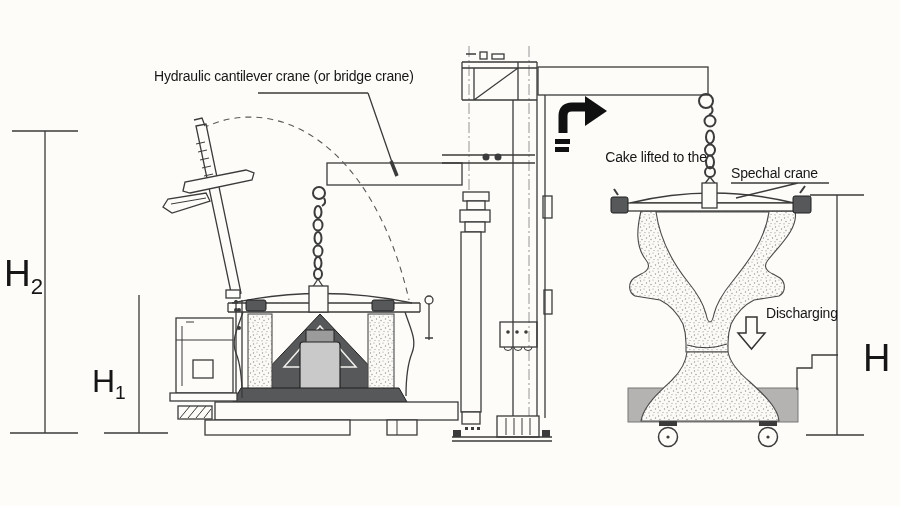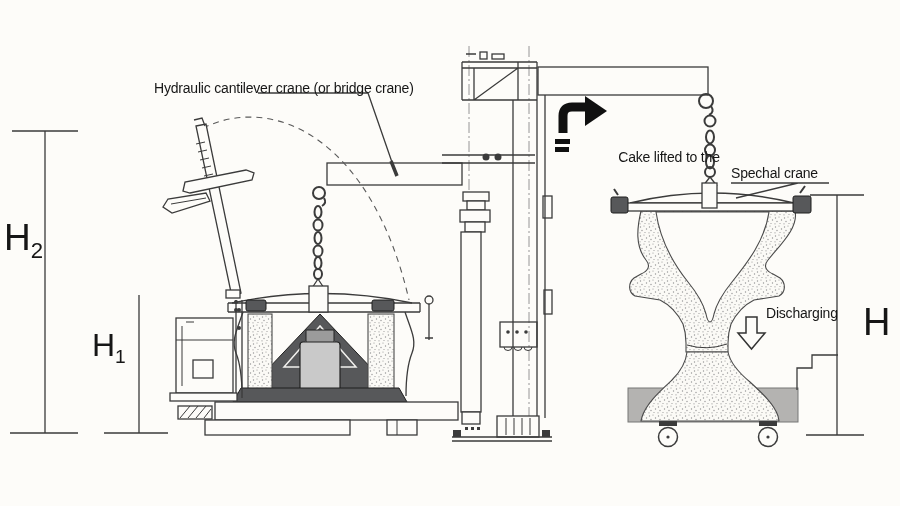--- a/index.html
+++ b/index.html
@@ -18,21 +18,21 @@
   .f-cart{fill:var(--cart);stroke:#777;stroke-width:1;}
   .f-line{fill:var(--line);stroke:none;}
   .f-stip{fill:var(--stipple);}
   .stip{fill:url(#stip);stroke:#4a4a4a;stroke-width:1.1;}
   .dash{stroke-dasharray:6 5;stroke:#5a5a5a;stroke-width:1.1;fill:none;}
   .cdash{stroke-dasharray:11 3 2 3;stroke:#8a8a8a;stroke-width:0.9;fill:none;}
   .blk{fill:#101010;stroke:none;}
   .lbl{position:absolute;color:var(--text);font-size:14px;line-height:16px;
        white-space:nowrap;letter-spacing:-0.2px;}
   .lbl.center{text-align:center;}
-  .dim{position:absolute;color:var(--text);line-height:1;}
+  .dim{position:absolute;color:var(--text);line-height:1;margin-top:36px;}
   .dim sub{font-size:60%;line-height:0;}
 </style>
 </head>
 <body>
 
 <div class="stage">
 <svg width="900" height="506" viewBox="0 0 900 506">
   <defs>
     <pattern id="stip" width="9" height="9" patternUnits="userSpaceOnUse">
       <rect width="9" height="9" fill="#fbfaf6"></rect>
@@ -214,22 +214,22 @@
     <polygon class="blk" points="585,96 607,111 585,126"></polygon>
     <rect class="blk" x="555" y="139" width="15" height="5"></rect>
     <rect class="blk" x="555" y="147" width="14" height="5"></rect>
   </g>
 
   <g>
     <polygon class="f-bg" stroke="#333" stroke-width="1.5" points="746,317 757,317 757,333 765,333 751.5,349 738,333 746,333"></polygon>
   </g>
 </svg>
 
-<div class="lbl" style="left:154px;top:80px;">Hydraulic cantilever crane (or bridge crane)</div>
-<div class="lbl center" style="left:599px;top:149px;width:140px;">
+<div class="lbl" style="left:154px;top:68px;">Hydraulic cantilever crane (or bridge crane)</div>
+<div class="lbl center" style="left:586px;top:149px;width:140px;">
   <div>Cake lifted to the</div>
 </div>
 <div class="lbl" style="left:731px;top:165px;">Spechal crane</div>
 <div class="lbl" style="left:766px;top:305px;">Discharging</div>
 
 <div class="dim" style="left:4px;top:219px;font-size:37px;">
   <span>H</span><sub>2</sub>
 </div>
 <div class="dim" style="left:92px;top:329px;font-size:32px;">
   <span>H</span><sub>1</sub>

